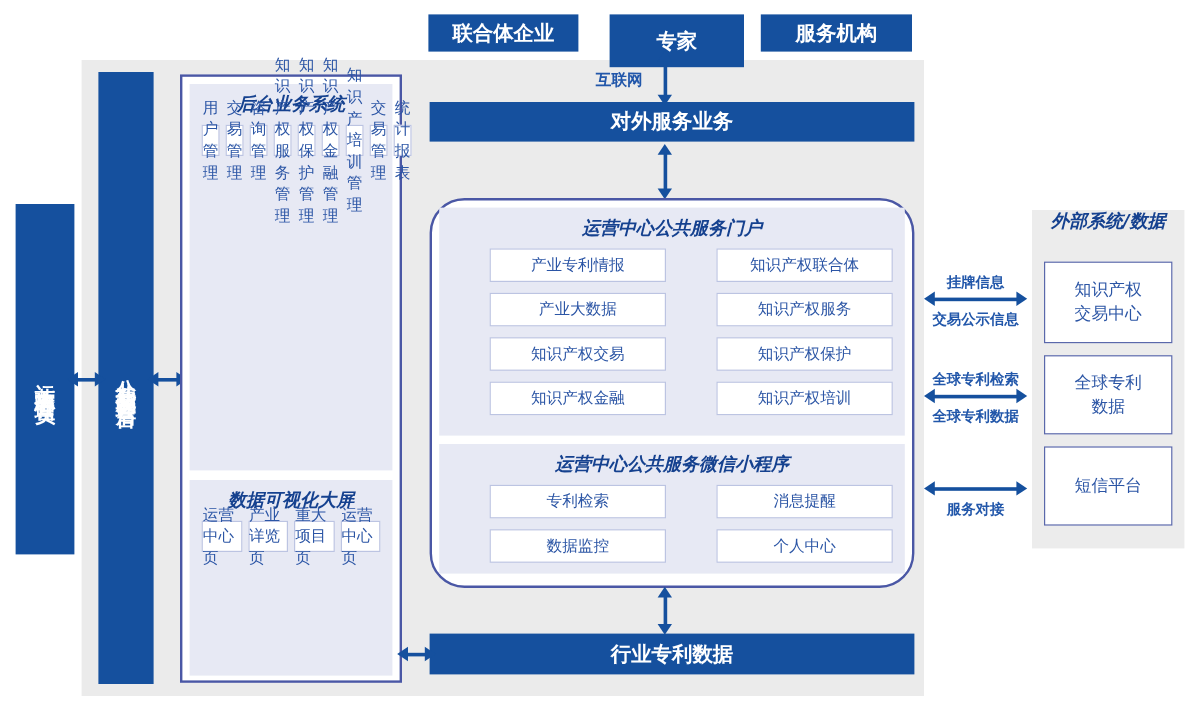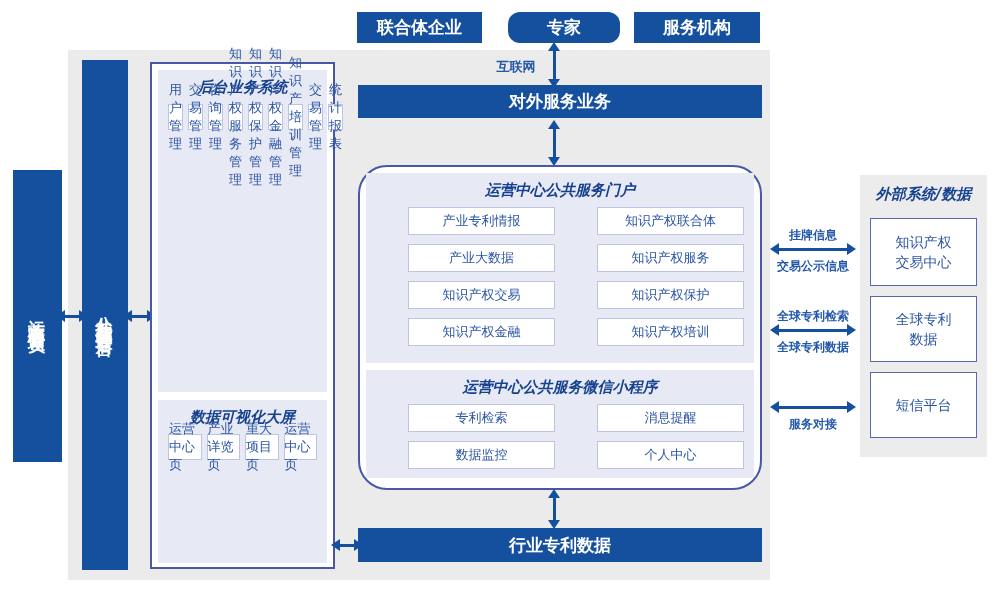--- a/index.html
+++ b/index.html
@@ -24,21 +24,21 @@
                    text-align:center; height:22px; line-height:22px; margin-bottom:6px; }
 
   .item-col { display:flex; flex-direction:row; gap:5px; }
   .item { background:#ffffff; border:1px solid #bcc4e2; color:#2b55a5; font-size:13px;
           height:26px; display:flex; align-items:center; justify-content:center; }
 
   .grid2 { display:grid; grid-template-columns:1fr 1fr; column-gap:10px; row-gap:9px; }
   .grid2 .item { height:28px;margin-left:32px; }
 
   .ext-panel { position:absolute; left:860px; top:175px; width:127px; height:282px; background:#ececec; }
-  .ext-title { position:absolute; left:0; top:10px; width:100%; text-align:center;
+  .ext-title { position:absolute; left:0; top:0; width:100%; text-align:center;
                font-size:15px; font-weight:bold; font-style:italic; color:#15418f; }
   .ext-box { position:absolute; left:10px; width:107px; background:#ffffff; border:1px solid #5a68ab;
              color:#2b55a5; font-size:14px; display:flex; align-items:center; justify-content:center;
              text-align:center; white-space:pre-line; line-height:1.45; }
 
   .varrow { position:absolute; width:3px; background:#15509e; }
   .varrow::before { content:""; position:absolute; top:-8px; left:-5px;
                     border-left:6.5px solid transparent; border-right:6.5px solid transparent;
                     border-bottom:9px solid #15509e; }
   .varrow::after  { content:""; position:absolute; bottom:-8px; left:-5px;
@@ -59,21 +59,21 @@
                 font-size:13px; font-weight:bold; color:#2257aa; }
 </style>
 </head>
 <body>
 
 <div class="stage">
 
   <div class="gray-bg"></div>
 
   <div class="blue-box" style="left:357px; top:12px; width:125px; height:31px;">联合体企业</div>
-  <div class="blue-box" style="left:508px; top:12px; width:112px; height:31px;border-radius:12px;">专家</div>
+  <div class="blue-box" style="left:508px; top:12px; width:112px; height:44px;">专家</div>
   <div class="blue-box" style="left:634px; top:12px; width:126px; height:31px;">服务机构</div>
 
   <div class="inet-label">互联网</div>
   <div class="varrow" style="left:553px; top:50px; height:30px;"></div>
 
   <div class="blue-box" style="left:358px; top:85px; width:404px; height:33px;">对外服务业务</div>
 
   <div class="varrow" style="left:553px; top:128px; height:30px;"></div>
 
   <div class="vbar" style="left:13px; top:170px; width:49px; height:292px;">运营中心管理员</div>

